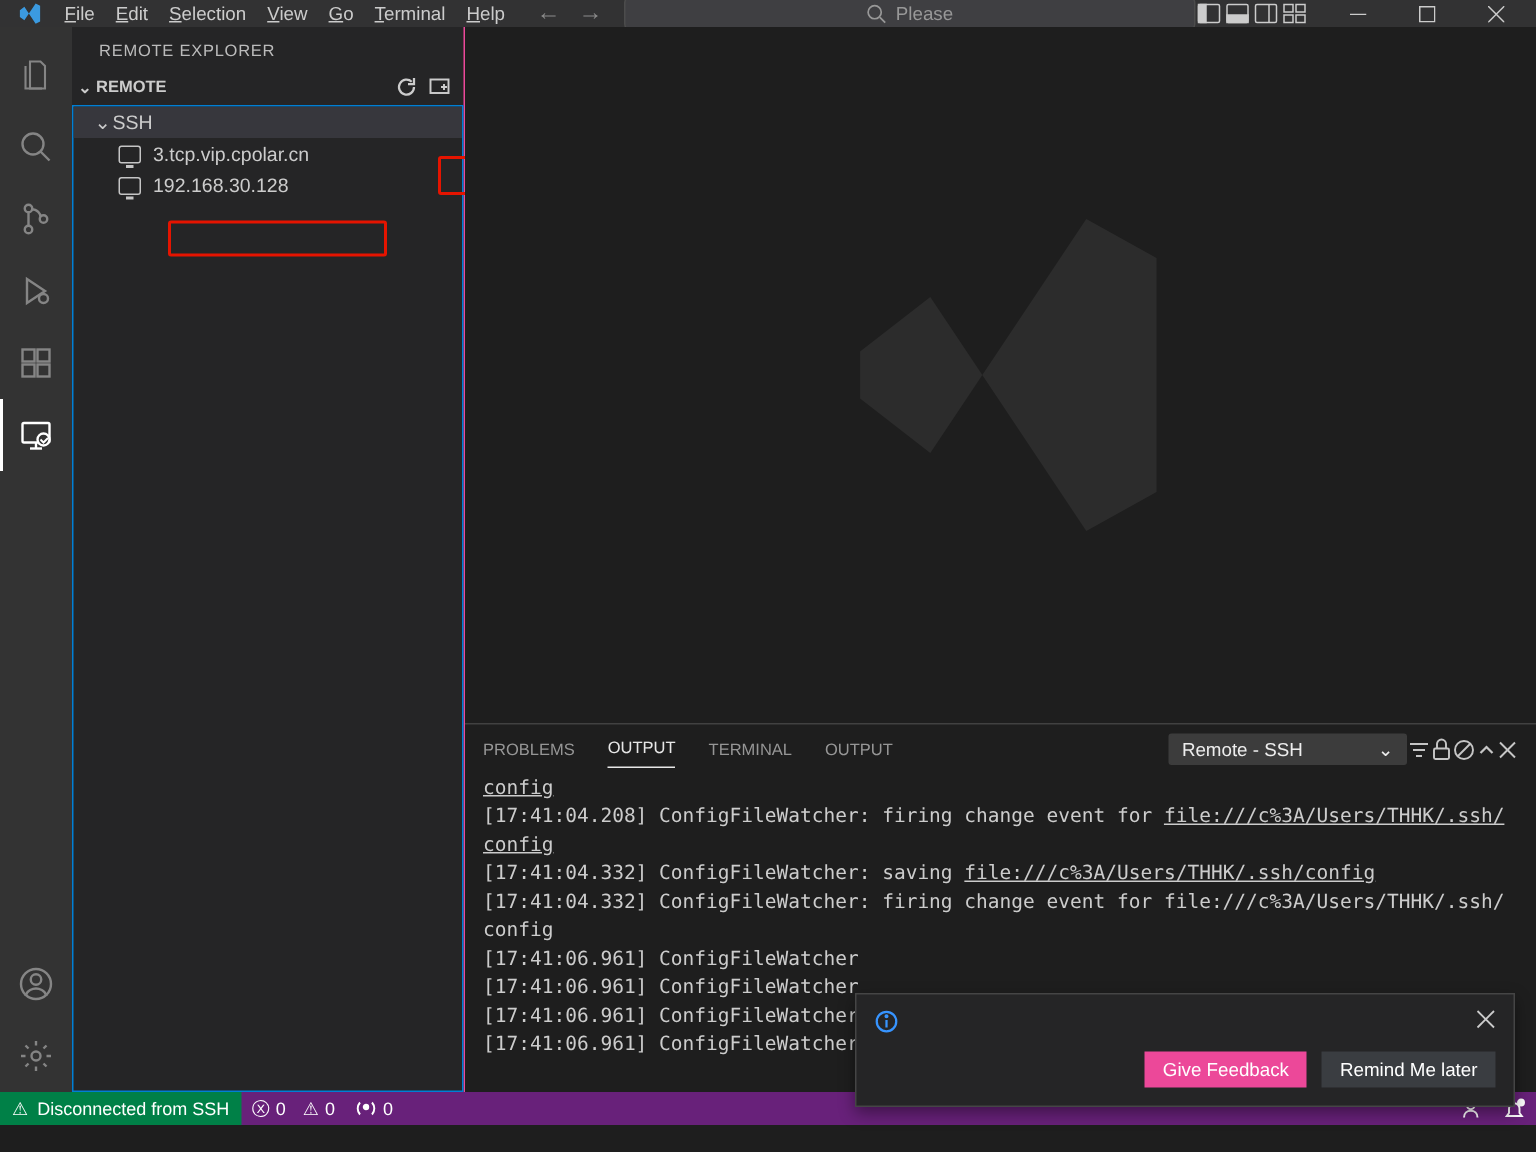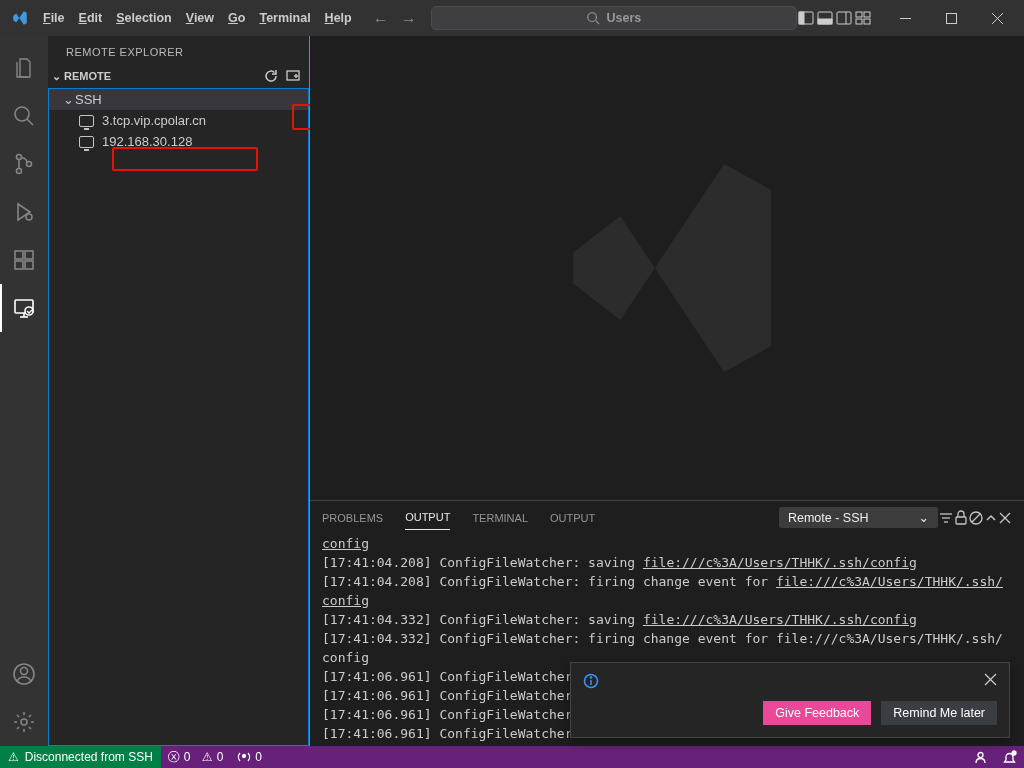--- a/index.html
+++ b/index.html
@@ -6,26 +6,25 @@
 body {
   width: 1024px; height: 768px;
   font-family: "Segoe UI", sans-serif;
   font-size: 13px;
   background: #1e1e1e;
   color: #cccccc;
   overflow: hidden;
   position: relative;
 }
 .title-bar {
-  height: 36px;
+  height: 18px;
   background: #323233;
   display: flex;
   align-items: center;
   padding: 0 4px;
-  font-weight: bold;
 }
 .logo { width: 32px; height: 36px; display: flex; align-items: center; justify-content: center; }
 .logo svg { width: 18px; height: 18px; }
 .menu { display: flex; }
 .menu-item { padding: 0 7px; font-size: 12.5px; cursor: default; color: #cccccc; line-height: 36px; }
 .mnemonic { text-decoration: underline; }
 .nav-arrows { display: flex; gap: 12px; padding: 0 14px; color: #8a8a8a; }
 .nav-arrow { font-size: 16px; }
 .search-box {
   flex: 1;
@@ -205,21 +204,21 @@
   </div>
   <div class="nav-arrows">
     <span class="nav-arrow">←</span>
     <span class="nav-arrow">→</span>
   </div>
   <div class="search-box">
     <svg width="14" height="14" viewBox="0 0 16 16" stroke="#989898" fill="none" stroke-width="1.3">
         <circle cx="7" cy="7" r="5"></circle>
         <line x1="11" y1="11" x2="15" y2="15"></line>
       </svg>
-    <span>Users</span>
+    <span>Please</span>
   </div>
   <div class="title-controls">
     <div class="layout-icons">
       <span class="licn">
           <svg width="16" height="14" viewBox="0 0 16 14" fill="none" stroke="#cccccc">
             <rect x="1" y="1" width="14" height="12" rx="1"></rect>
             <rect x="1" y="1" width="5" height="12" fill="#cccccc"></rect>
           </svg>
         </span>
       <span class="licn">
@@ -408,21 +407,20 @@
           <span class="pic">
               <svg width="14" height="14" stroke="#c5c5c5" stroke-width="1.3">
                 <line x1="2" y1="2" x2="12" y2="12"></line>
                 <line x1="12" y1="2" x2="2" y2="12"></line>
               </svg>
             </span>
         </div>
       </div>
       <div class="output">
         <div><span class="u">config</span></div>
-        <div><span>[17:41:04.208] ConfigFileWatcher: saving </span><span class="u">file:///c%3A/Users/THHK/.ssh/config</span></div>
         <div><span>[17:41:04.208] ConfigFileWatcher: firing change event for </span><span class="u">file:///c%3A/Users/THHK/.ssh/</span></div>
         <div><span class="u">config</span></div>
         <div><span>[17:41:04.332] ConfigFileWatcher: saving </span><span class="u">file:///c%3A/Users/THHK/.ssh/config</span></div>
         <div><span>[17:41:04.332] ConfigFileWatcher: firing change event for file:///c%3A/Users/THHK/.ssh/</span></div>
         <div><span>config</span></div>
         <div><span>[17:41:06.961] ConfigFileWatcher</span></div>
         <div><span>[17:41:06.961] ConfigFileWatcher</span></div>
         <div><span>[17:41:06.961] ConfigFileWatcher</span></div>
         <div><span>[17:41:06.961] ConfigFileWatcher</span></div>
       </div>

